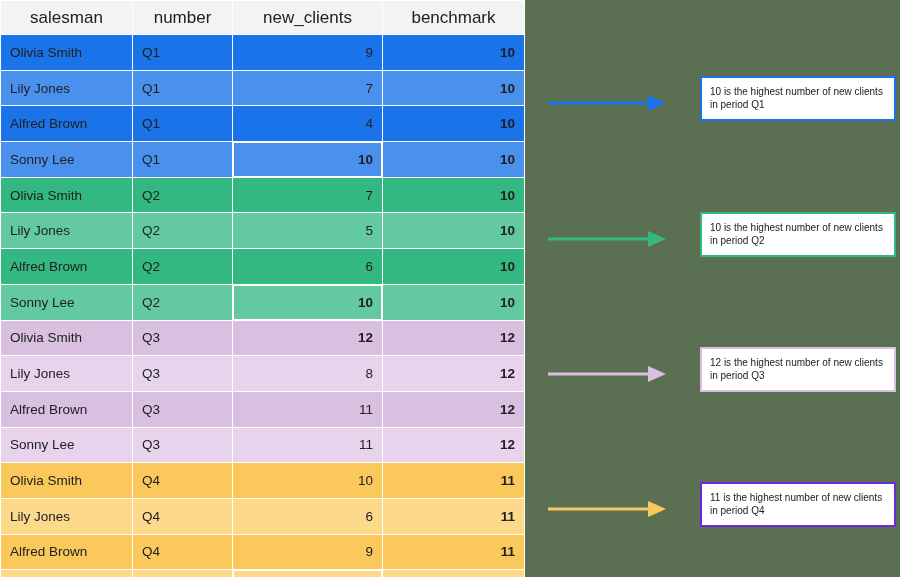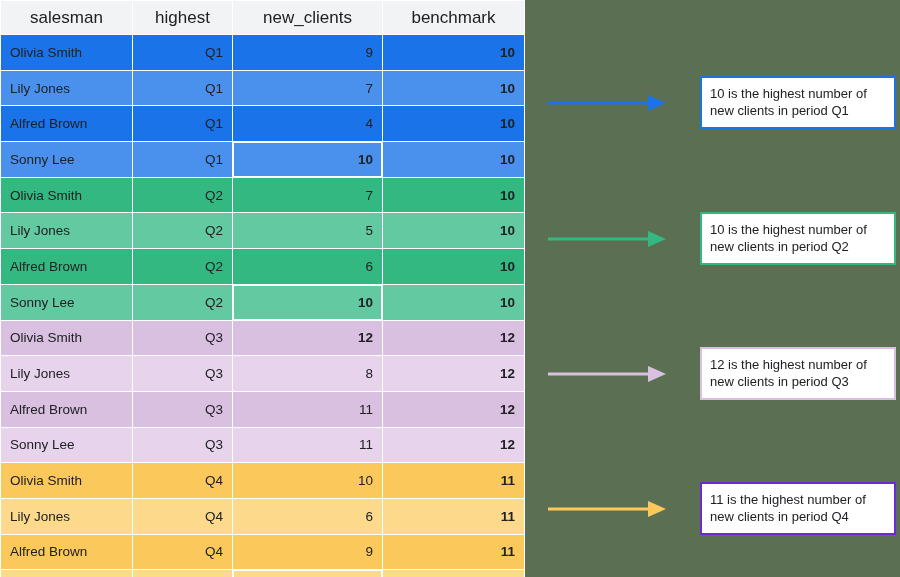--- a/index.html
+++ b/index.html
@@ -61,21 +61,21 @@
   table.grid td {
     height: 34.7px;
     font-size: 13.5px;
     color: #202124;
     padding: 0 9px;
     border: 1px solid #ffffff;
     white-space: nowrap;
     overflow: hidden;
   }
   td.cell-name { text-align: left; margin-left: 38px; }
-  td.cell-period { text-align: right; }
+  td.cell-period { text-align: left; }
   td.cell-num { text-align: right; }
   td.cell-bench { text-align: right; font-weight: bold; }
   td.bold { font-weight: bold; }
 
   
   td.boxed {
     border: 2px solid #ffffff;
     box-shadow: inset 0 0 0 1px #ffffff;
   }
 
@@ -89,21 +89,21 @@
   .q4 { background: #fbc95b; color: #202124; }
   .q4-light { background: #fdd98c; color: #202124; }
 
   
   .callout {
     position: absolute;
     width: 196px;
     box-sizing: border-box;
     background: #ffffff;
     padding: 7px 8px 8px 8px;
-    font-size: 13px;
+    font-size: 10px;
     line-height: 1.32;
     color: #202124;
   }
   .callout.c1 { left: 700px; top: 76px; border: 2px solid #1a73e8; }
   .callout.c2 { left: 700px; top: 212px; border: 2px solid #34b882; }
   .callout.c3 { left: 700px; top: 347px; border: 2px solid #d9bfe0; }
   .callout.c4 { left: 700px; top: 482px; border: 2px solid #6d28d9; }
 
   .arrow {
     position: absolute;
@@ -126,21 +126,21 @@
     <table class="grid">
       <colgroup>
         <col class="c-sales">
           <col class="c-period">
           <col class="c-new">
           <col class="c-bench">
       </colgroup>
       <thead>
         <tr>
           <th>salesman</th>
-          <th>highest</th>
+          <th>number</th>
           <th>new_clients</th>
           <th>benchmark</th>
         </tr>
       </thead>
       <tbody id="tbody">
           <tr>
             <td class="cell-name q1">Olivia Smith</td>
             <td class="cell-period q1">Q1</td>
             <td class="cell-num q1">9</td>
             <td class="cell-bench q1">10</td>

